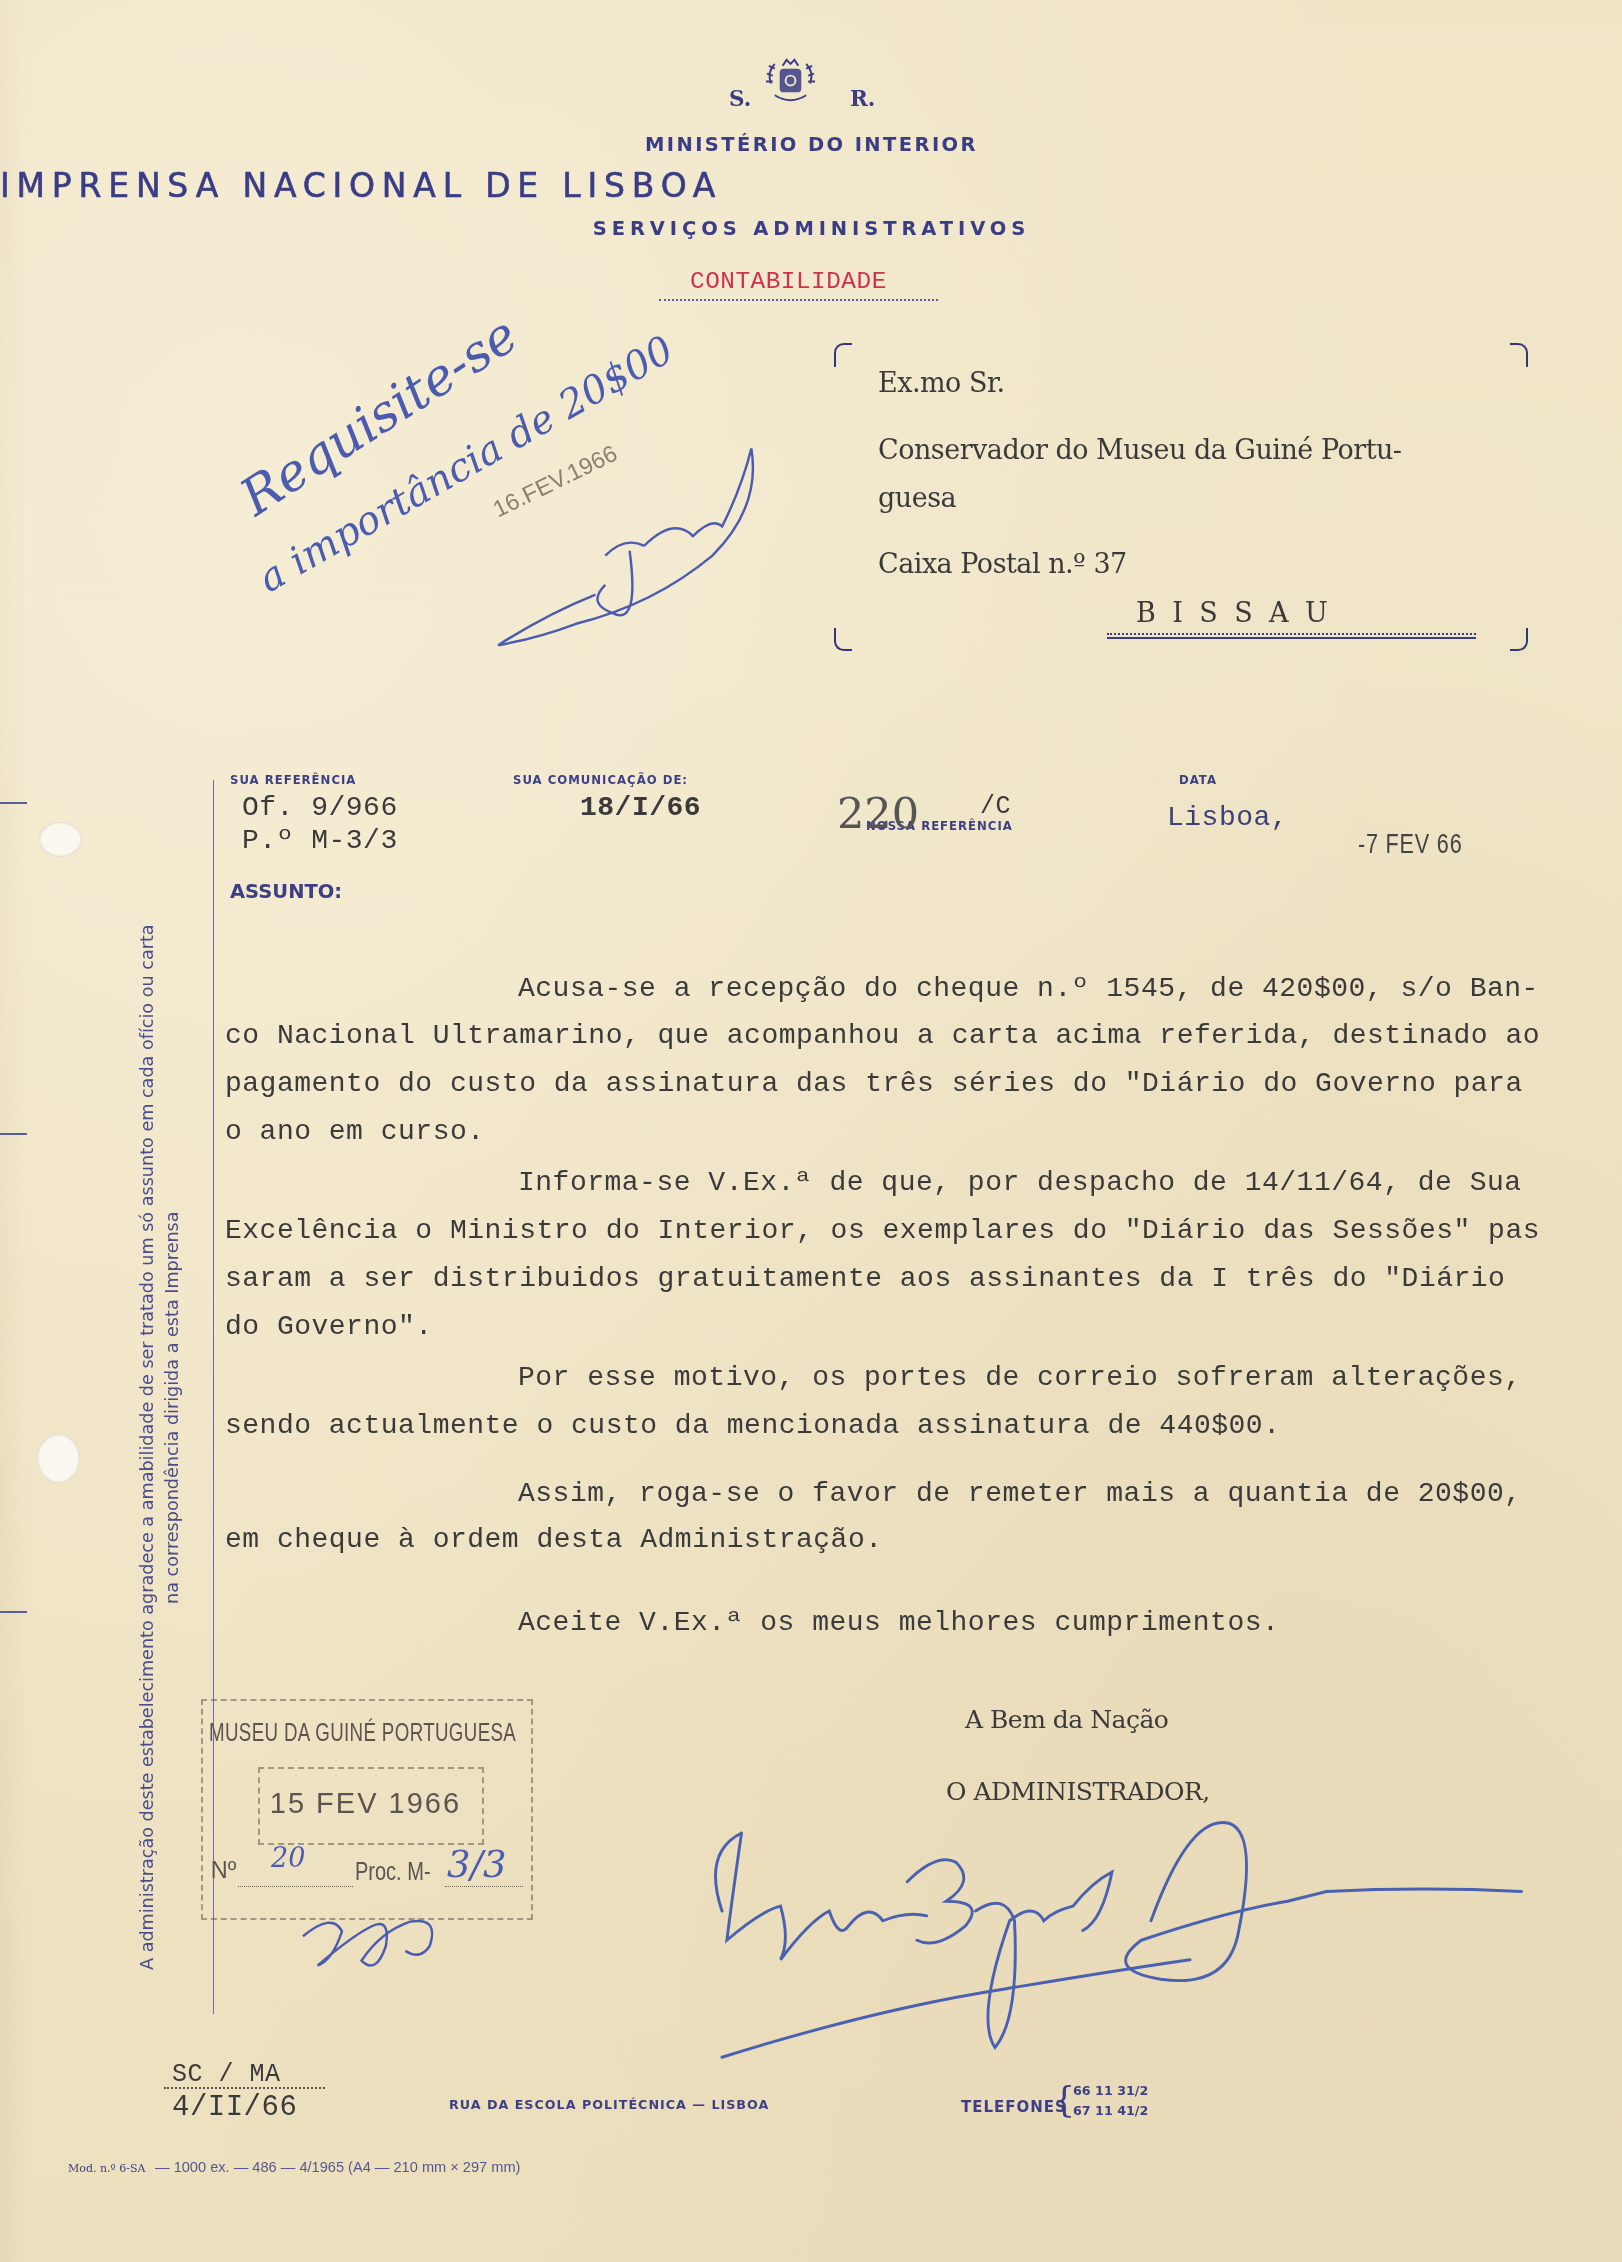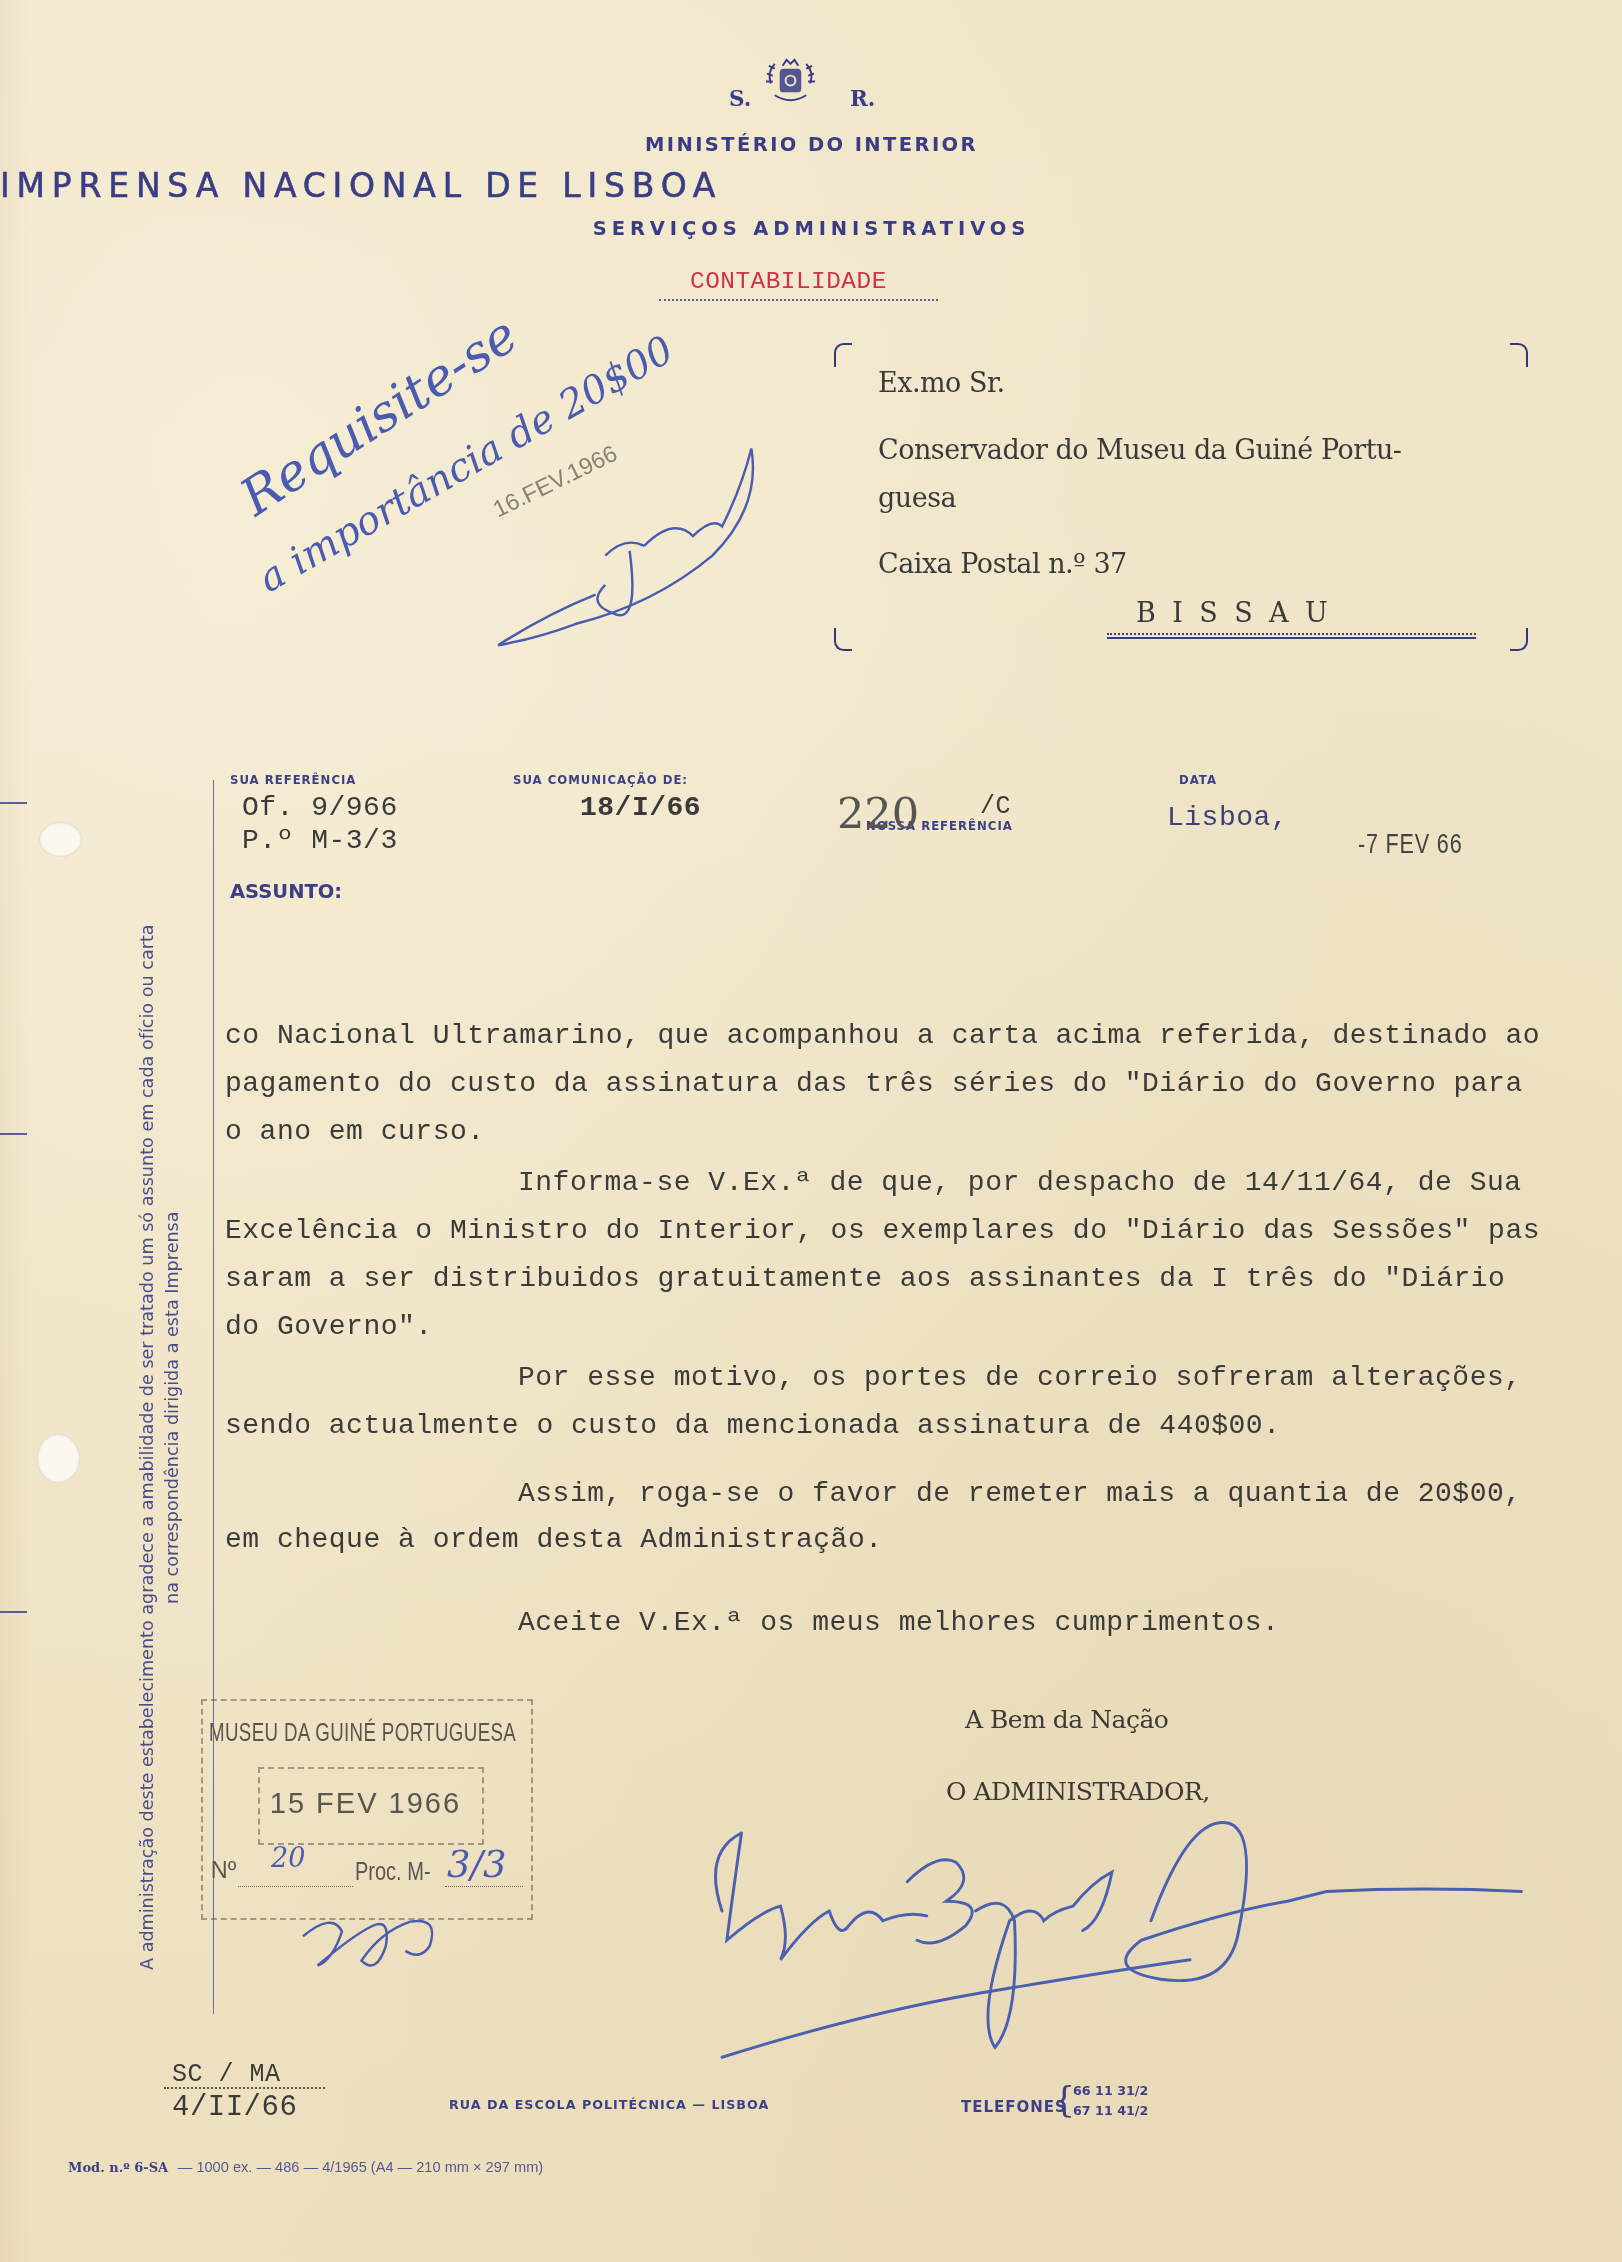--- a/index.html
+++ b/index.html
@@ -98,20 +98,21 @@
   <div class="abs label-small" style="left:866px; top:10px;margin-top:48px;">NOSSA REFERÊNCIA</div>
   <div class="abs" style="left:837px; top:27px; font-family:'DejaVu Serif',serif; font-size:43px; color:#555;">220</div>
   <div class="abs typed" style="left:980px; top:31px; font-size:25px;">/C</div>
   <div class="abs label-small" style="left:1167px; top:11.7px;margin-left:12px;">DATA</div>
   <div class="abs typed" style="left:1167px; top:41px; color:#3d3f7a;">Lisboa,</div>
   <div class="abs" style="left:1358px; top:68px; font-family:'Liberation Sans',sans-serif; font-size:27px; color:#444; letter-spacing:1px; transform:scaleX(0.8); transform-origin:left;">-7 FEV 66</div>
   <div class="abs" style="left:230px; top:119px; font-family:'DejaVu Sans',sans-serif; font-weight:bold; font-size:19.5px; color:#3c3f86;">ASSUNTO:</div>
 </div>
 
 <div class="abs" style="left:0; top:0; width:1623px; height:2263px; pointer-events:none;">
+  <div class="abs typed" style="left:518px; top:973px;">Acusa-se a recepção do cheque n.º 1545, de 420$00, s/o Ban-</div>
   <div class="abs typed" style="left:225px; top:1020px;">co Nacional Ultramarino, que acompanhou a carta acima referida, destinado ao</div>
   <div class="abs typed" style="left:225px; top:1068px;">pagamento do custo da assinatura das três séries do "Diário do Governo para</div>
   <div class="abs typed" style="left:225px; top:1116px;">o ano em curso.</div>
   <div class="abs typed" style="left:518px; top:1167px;">Informa-se V.Ex.ª de que, por despacho de 14/11/64, de Sua</div>
   <div class="abs typed" style="left:225px; top:1215px;">Excelência o Ministro do Interior, os exemplares do "Diário das Sessões" pas</div>
   <div class="abs typed" style="left:225px; top:1263px;">saram a ser distribuidos gratuitamente aos assinantes da I três do "Diário</div>
   <div class="abs typed" style="left:225px; top:1311px;">do Governo".</div>
   <div class="abs typed" style="left:518px; top:1362px;">Por esse motivo, os portes de correio sofreram alterações,</div>
   <div class="abs typed" style="left:225px; top:1410px;">sendo actualmente o custo da mencionada assinatura de 440$00.</div>
   <div class="abs typed" style="left:518px; top:1478px;">Assim, roga-se o favor de remeter mais a quantia de 20$00,</div>
@@ -149,17 +150,17 @@
 <div class="abs" style="left:0; top:2048px; width:1623px; height:195px;">
   <div class="abs typed" style="left:172px; top:11.7px; font-size:25px;">SC / MA</div>
   <div class="abs" style="left:164px; top:39px; width:161px; border-bottom:2px dotted #555;"></div>
   <div class="abs typed" style="left:172px; top:43px; font-size:29px;">4/II/66</div>
   <div class="abs" style="left:449px; top:49px; font-family:'DejaVu Sans',sans-serif; font-weight:bold; font-size:12.7px; color:#3c3f86; letter-spacing:1px;">RUA DA ESCOLA POLITÉCNICA — LISBOA</div>
   <div class="abs" style="left:961px; top:50px; font-family:'DejaVu Sans',sans-serif; font-weight:bold; font-size:15px; color:#3c3f86; letter-spacing:1px;">TELEFONES</div>
   <div class="abs" style="left:1053px; top:35px; font-family:'DejaVu Serif',serif; font-size:35px; color:#3c3f86; line-height:1;">{</div>
   <div class="abs" style="left:1073px; top:35px; font-family:'DejaVu Sans',sans-serif; font-weight:bold; font-size:12.7px; color:#3c3f86;">66 11 31/2</div>
   <div class="abs" style="left:1073px; top:55px; font-family:'DejaVu Sans',sans-serif; font-weight:bold; font-size:12.7px; color:#3c3f86;">67 11 41/2</div>
   <div class="abs" style="left:68px; top:111px; white-space:nowrap; color:#3c3f86;">
-    <span style="font-family:'DejaVu Serif',serif; font-weight:bold; font-size:13px;">Mod. n.º 6-SA</span>
+    <span style="font-family:'DejaVu Serif',serif; font-weight:normal; font-size:11px;">Mod. n.º 6-SA</span>
     <span style="font-family:'Liberation Sans',sans-serif; font-size:14.6px; color:#55588f;">— 1000 ex. — 486 — 4/1965 (A4 — 210 mm × 297 mm)</span>
   </div>
 </div>
 
 
 </body></html>

